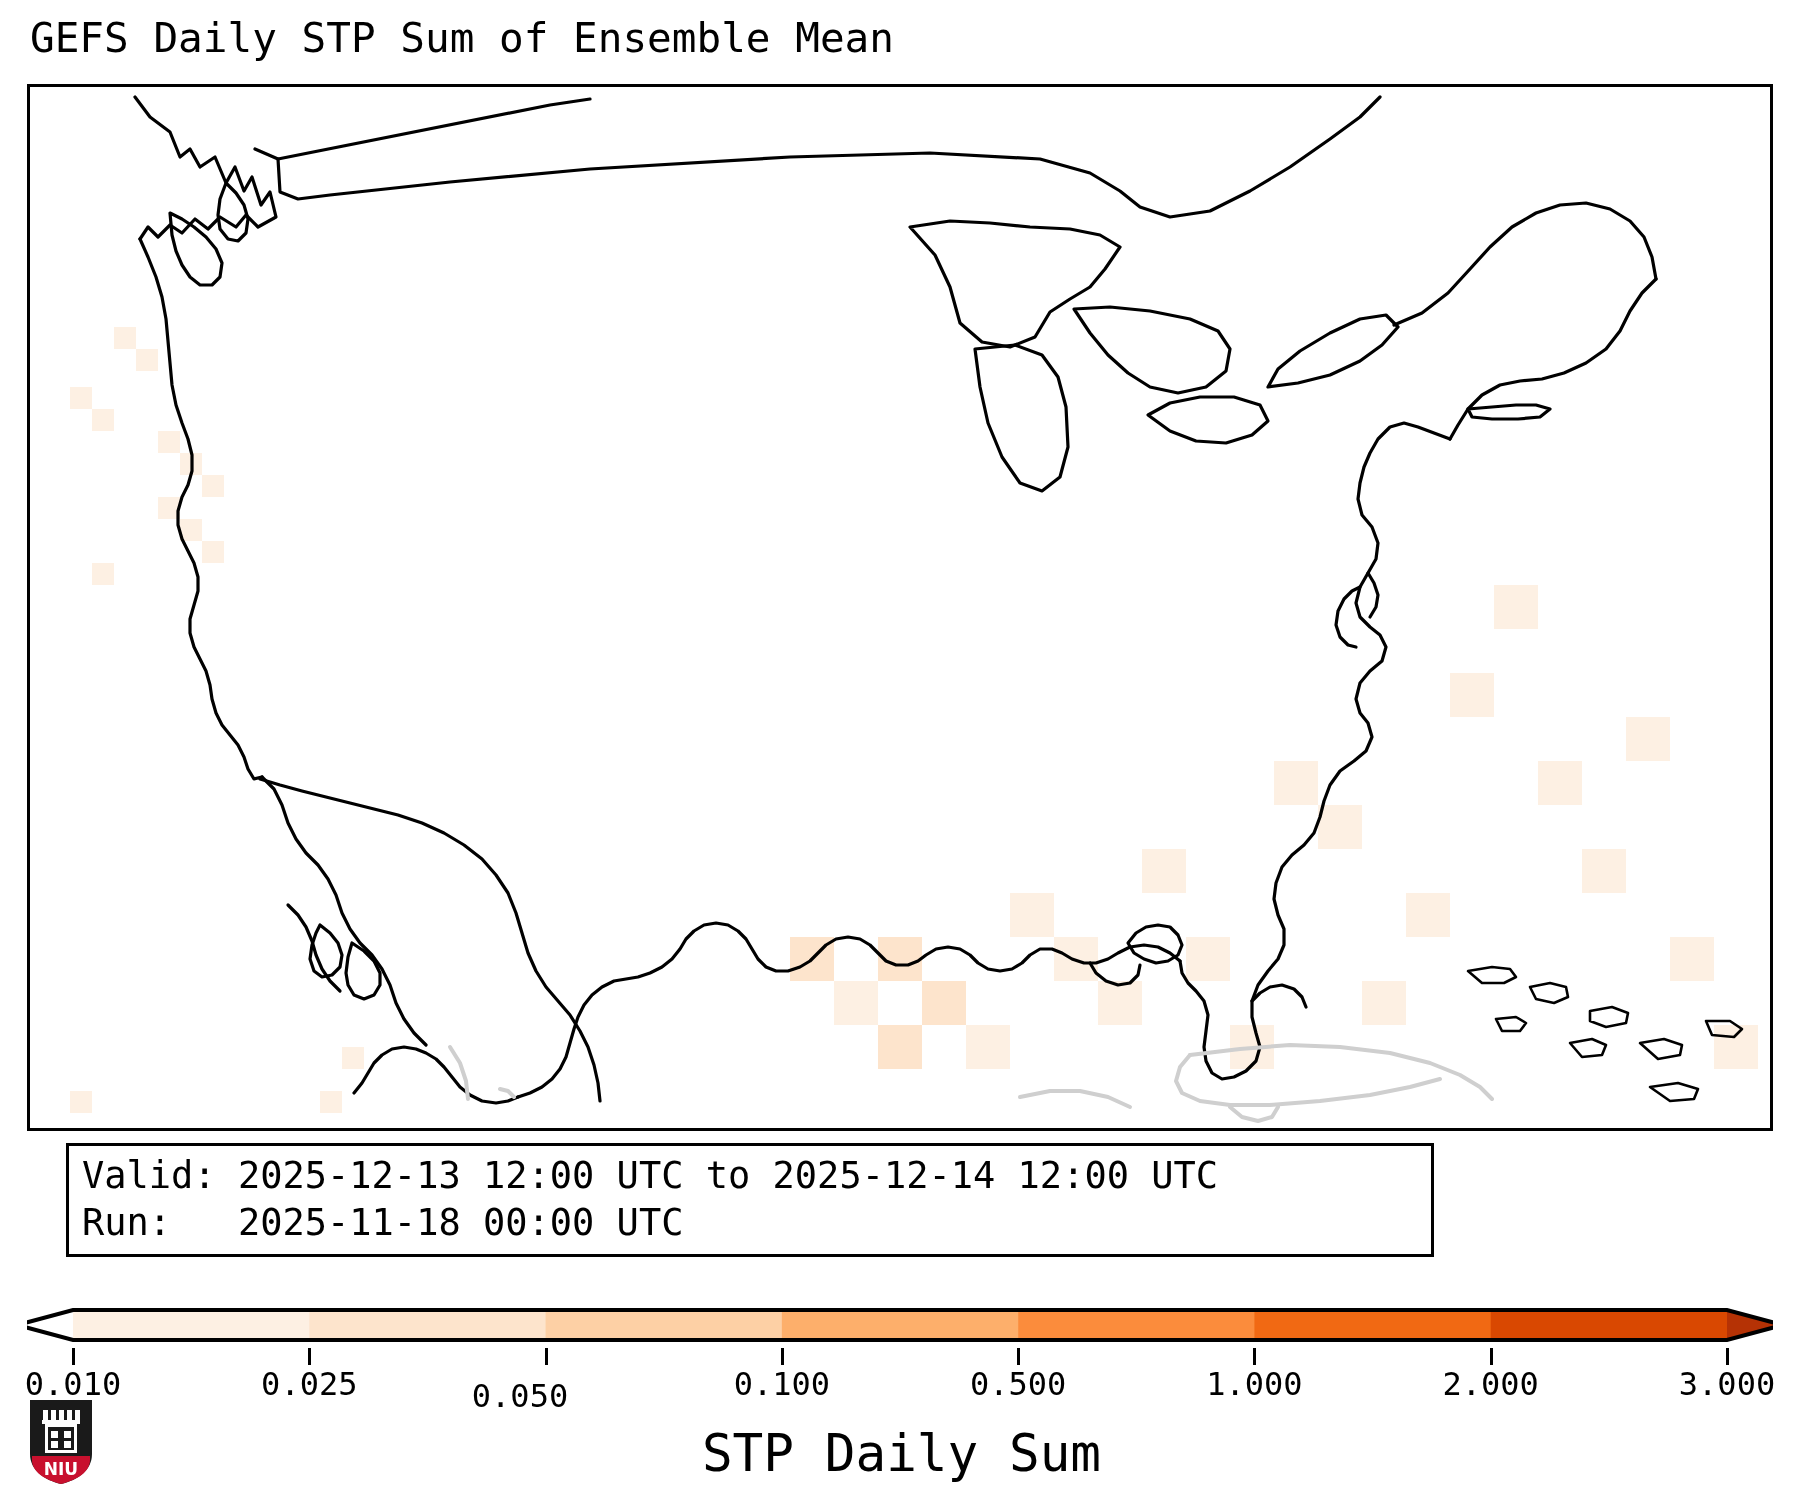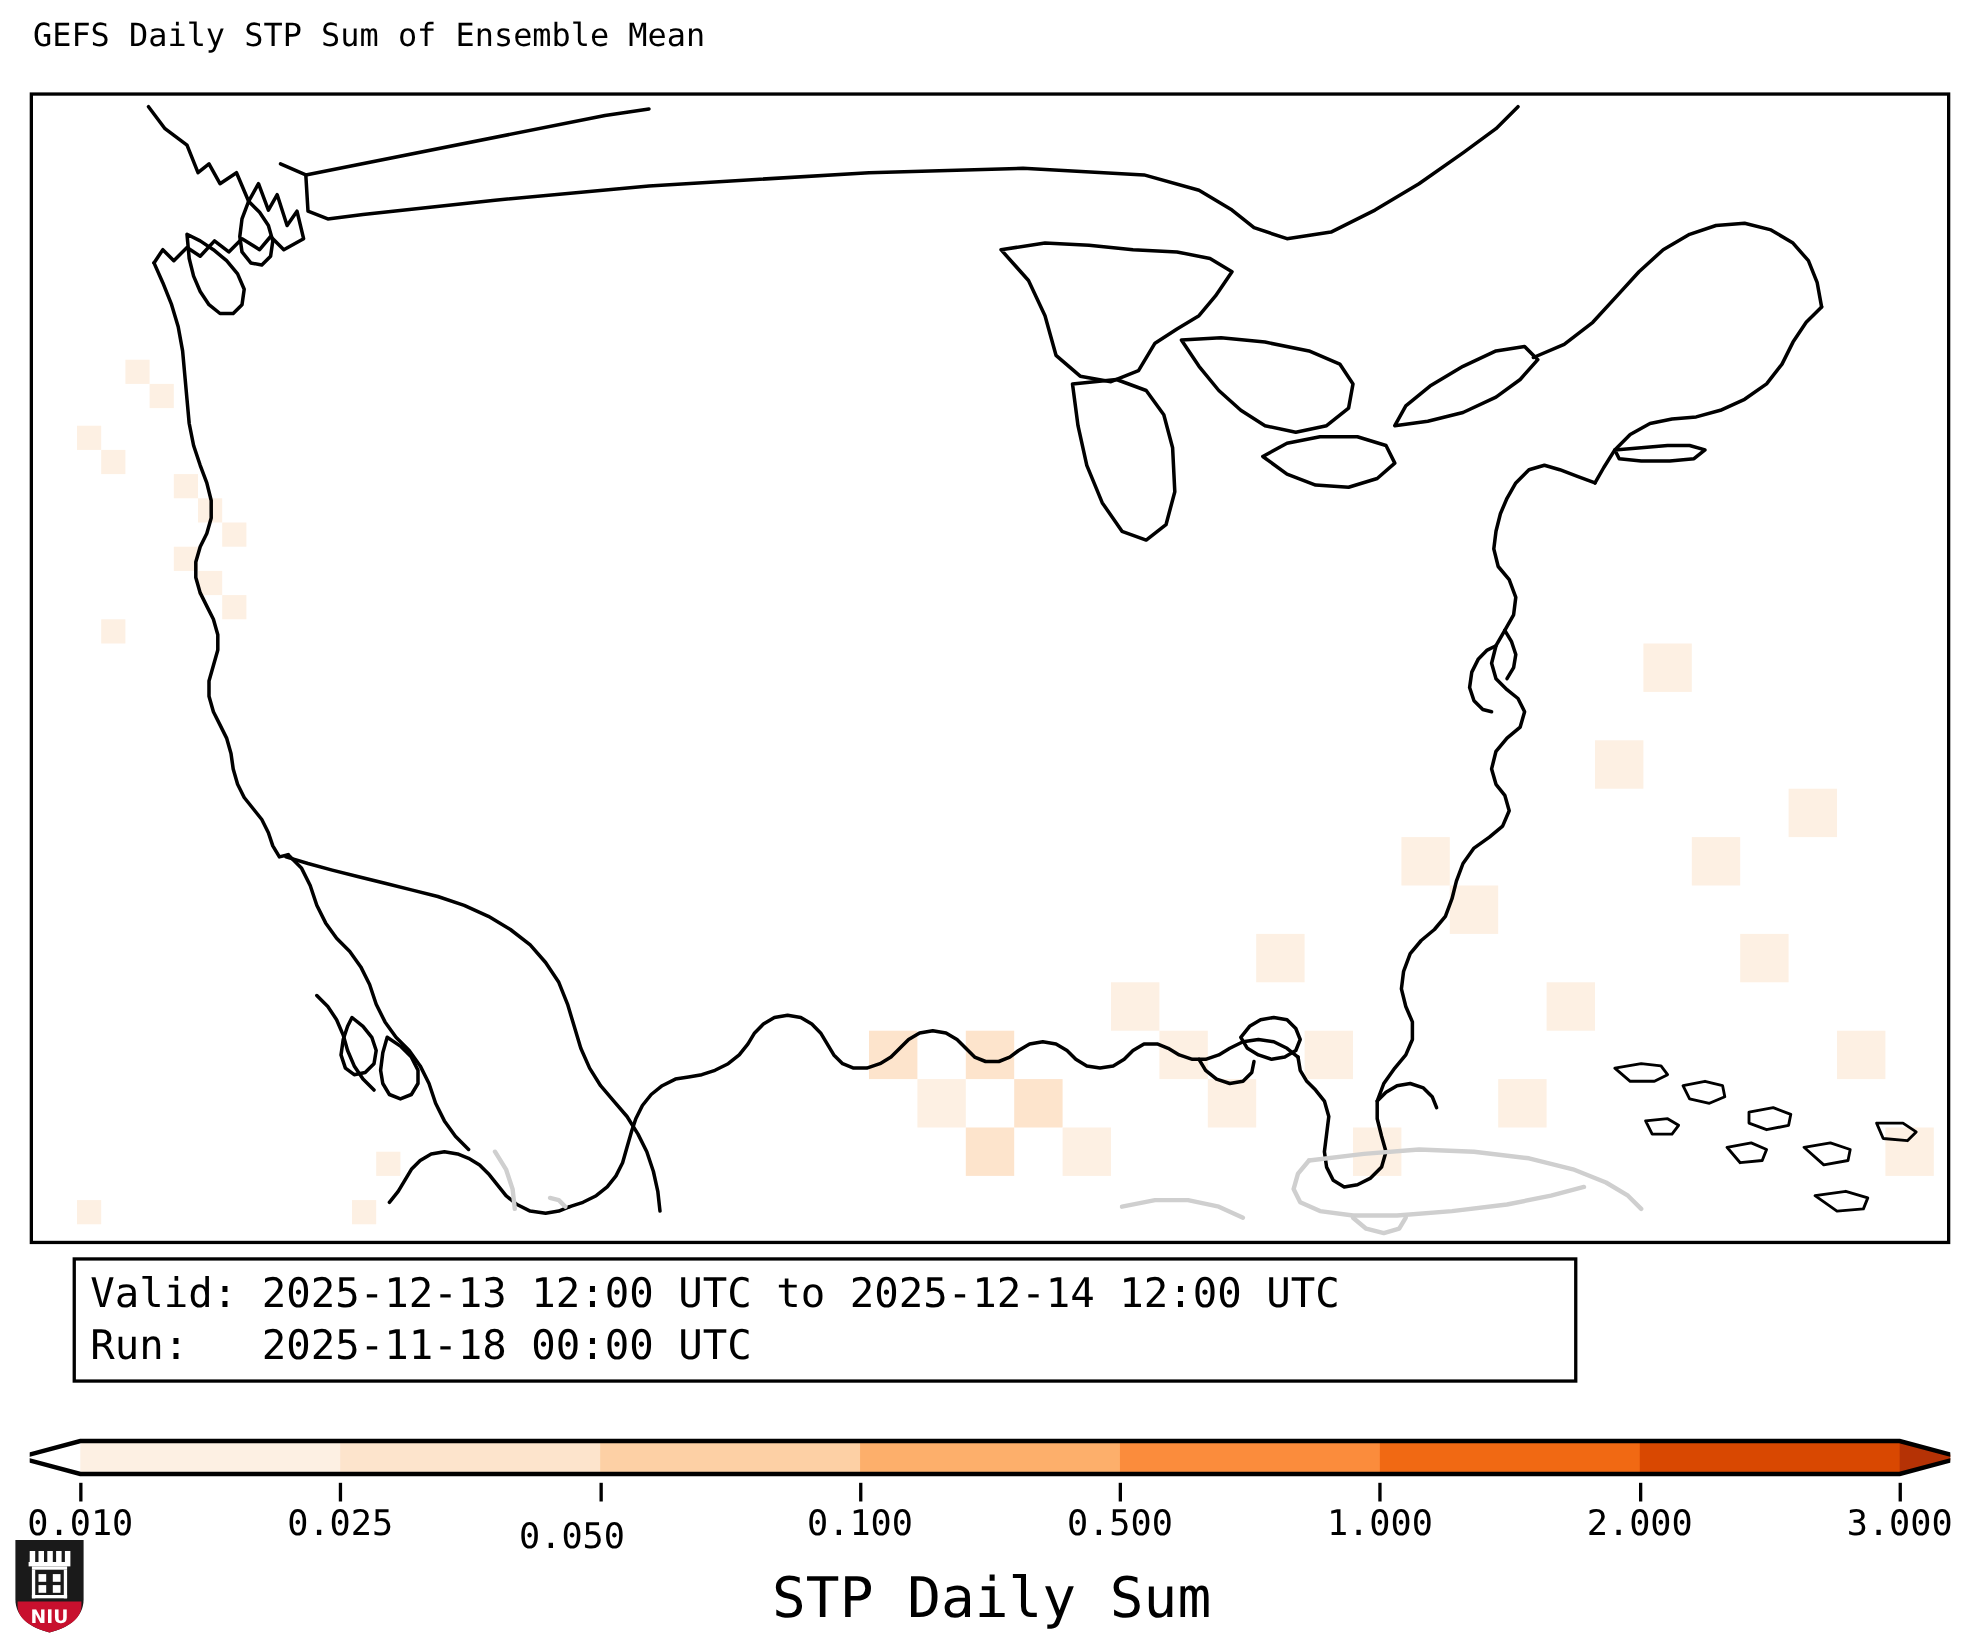--- a/index.html
+++ b/index.html
@@ -14,21 +14,21 @@
     background: #ffffff;
     font-family: "DejaVu Sans Mono", "Liberation Mono", monospace;
     overflow: hidden;
   }
 
   
   #title {
     position: absolute;
     left: 30px;
     top: 18px;
-    font-size: 29px;
+    font-size: 41px;
     line-height: 1;
     color: #000000;
     white-space: pre;
     letter-spacing: 0px;
   }
 
   
   #map-frame {
     position: absolute;
     left: 27px;
@@ -106,21 +106,21 @@
     text-align: center;
     font-size: 51px;
     line-height: 1;
     color: #000000;
     white-space: pre;
   }
 
   
   #niu-logo {
     position: absolute;
-    left: 12px;
+    left: 28px;
     top: 1398px;
     width: 66px;
     height: 88px;
     text-align: center;
   }
 </style>
 </head>
 <body>
 
 <div id="page">

